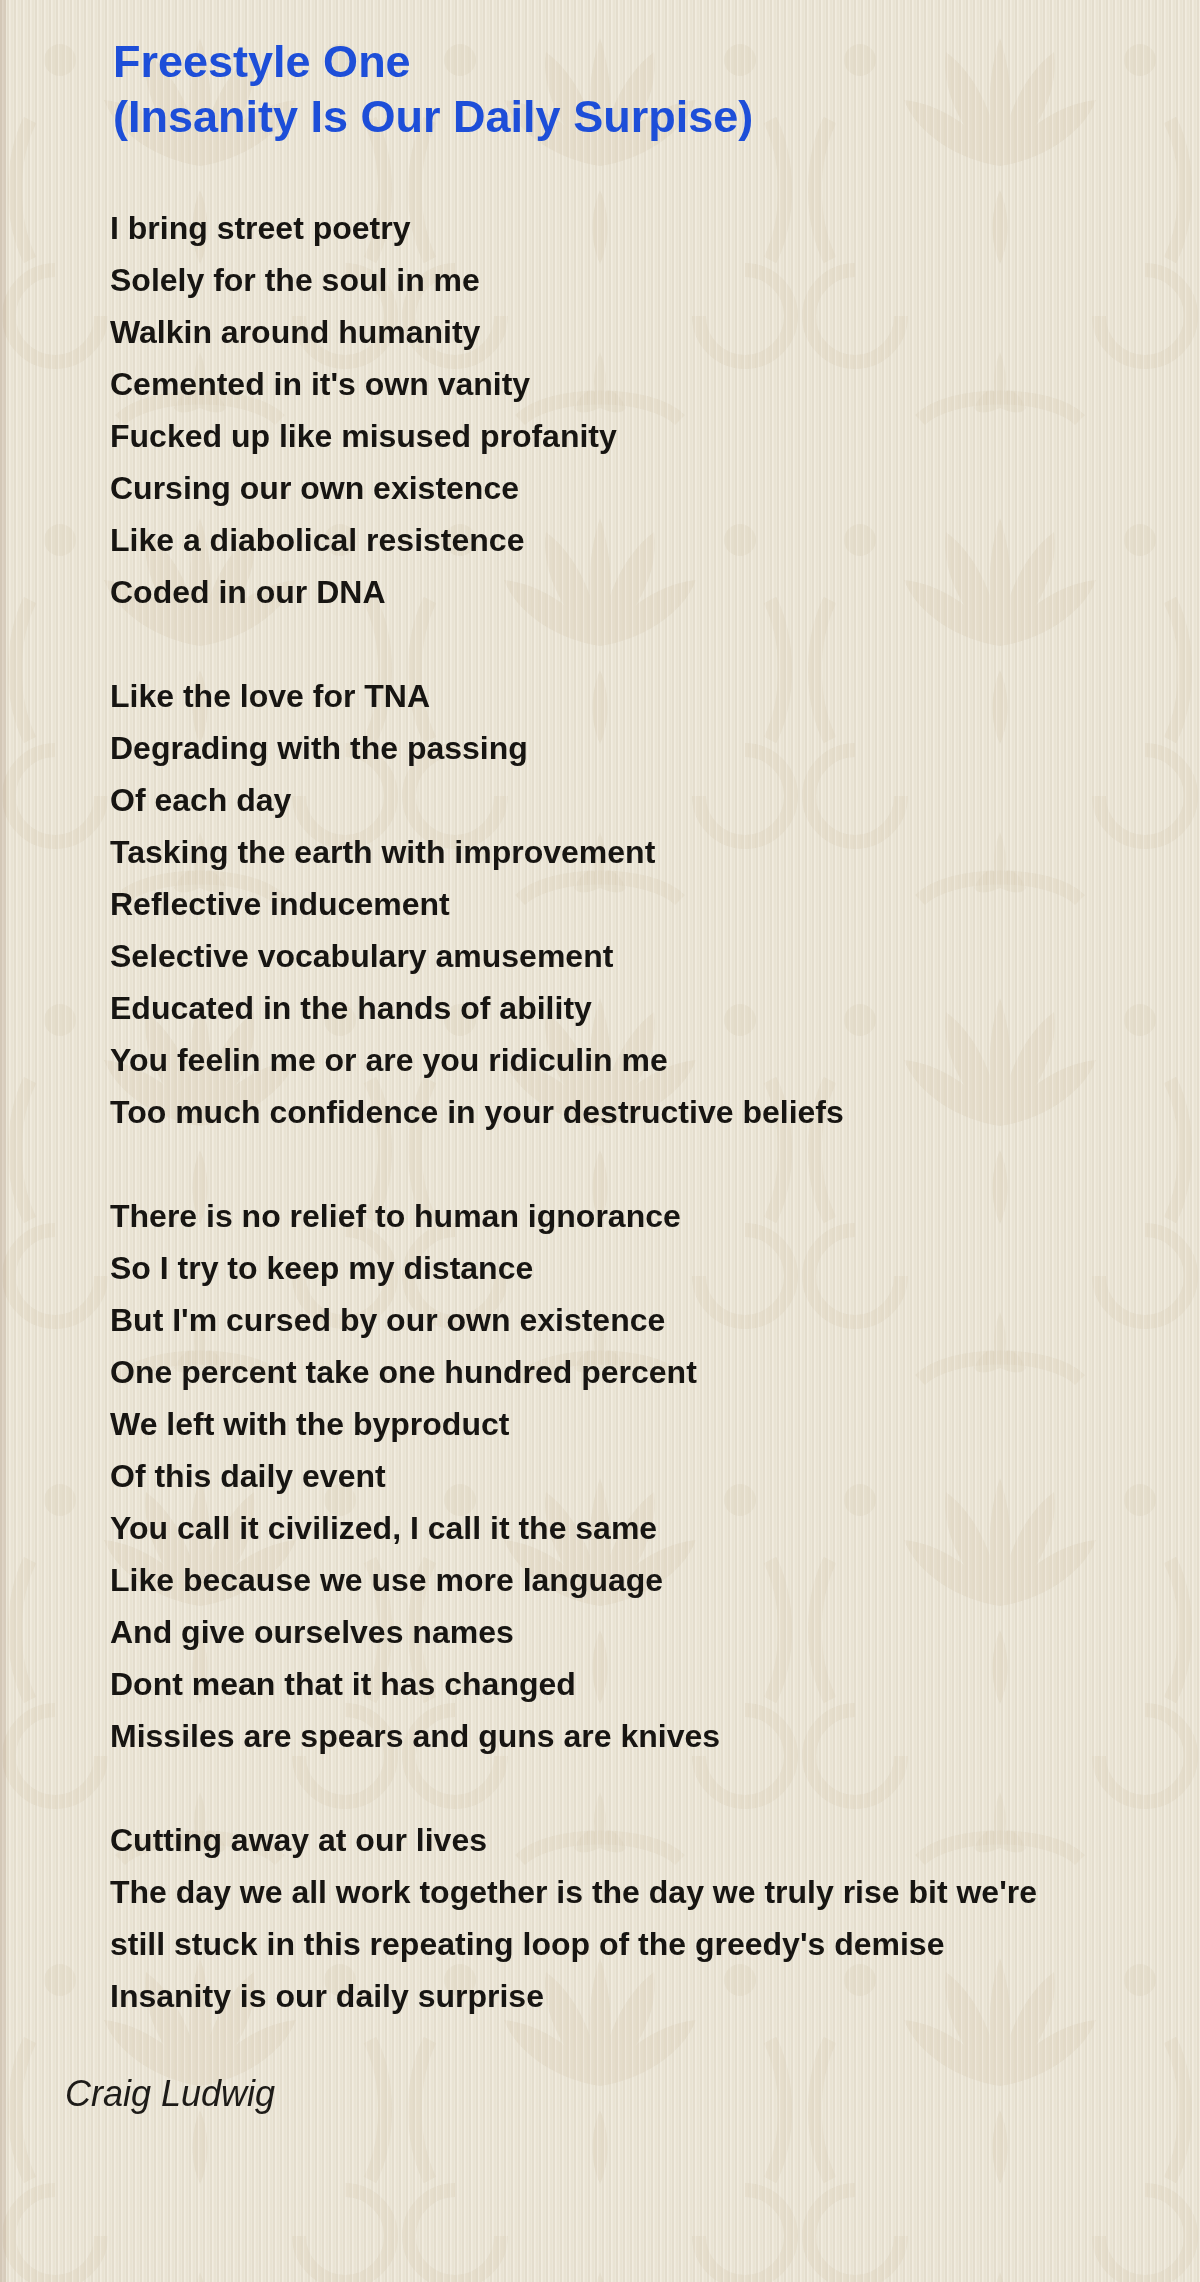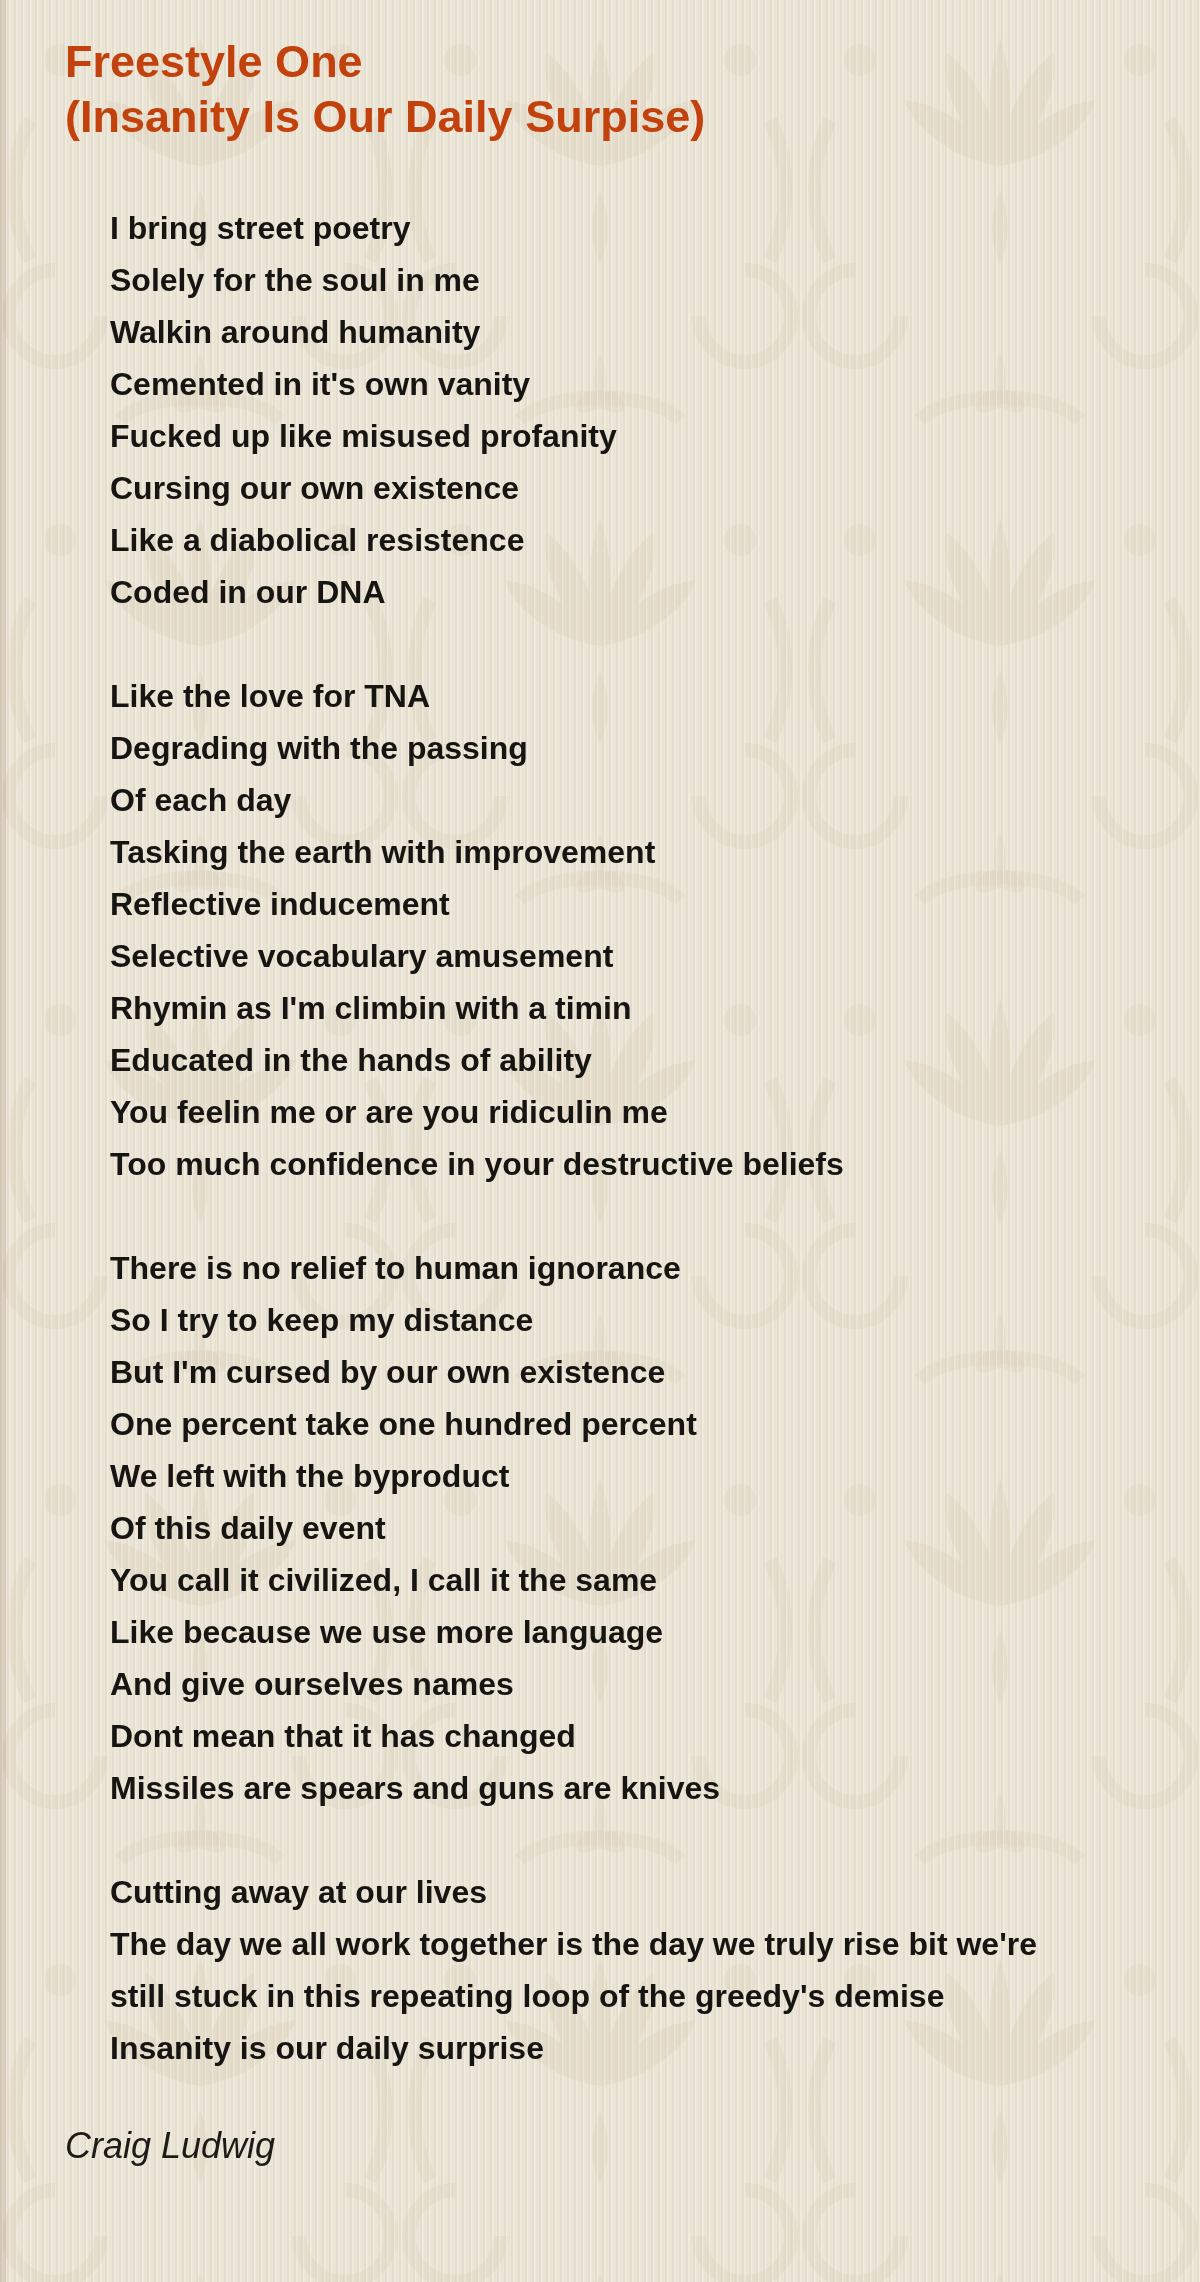--- a/index.html
+++ b/index.html
@@ -23,21 +23,22 @@
     left: 65px;
     top: 34px;
     right: 30px;
     color: #171512;
   }
   .title {
     margin: 0;
     font-size: 45px;
     line-height: 55px;
     font-weight: bold;
-    color: #c2410c;
+    color: #1d4ed8;
+    padding-left: 48px;
   }
   .title span { display: block; white-space: nowrap; }
   .stanza { margin: 52px 0 0 0; }
   .stanza.first { margin-top: 58px; }
   .stanza p {
     margin: 0;
     font-size: 32px;
     line-height: 52px;
     font-weight: bold;
     white-space: nowrap;
@@ -115,21 +116,20 @@
       <p>Coded in our DNA</p>
     </div>
 
     <div class="stanza">
       <p>Like the love for TNA</p>
       <p>Degrading with the passing</p>
       <p>Of each day</p>
       <p>Tasking the earth with improvement</p>
       <p>Reflective inducement</p>
       <p>Selective vocabulary amusement</p>
-      <p>Rhymin as I'm climbin with a timin</p>
       <p>Educated in the hands of ability</p>
       <p>You feelin me or are you ridiculin me</p>
       <p>Too much confidence in your destructive beliefs</p>
     </div>
 
     <div class="stanza">
       <p>There is no relief to human ignorance</p>
       <p>So I try to keep my distance</p>
       <p>But I'm cursed by our own existence</p>
       <p>One percent take one hundred percent</p>

